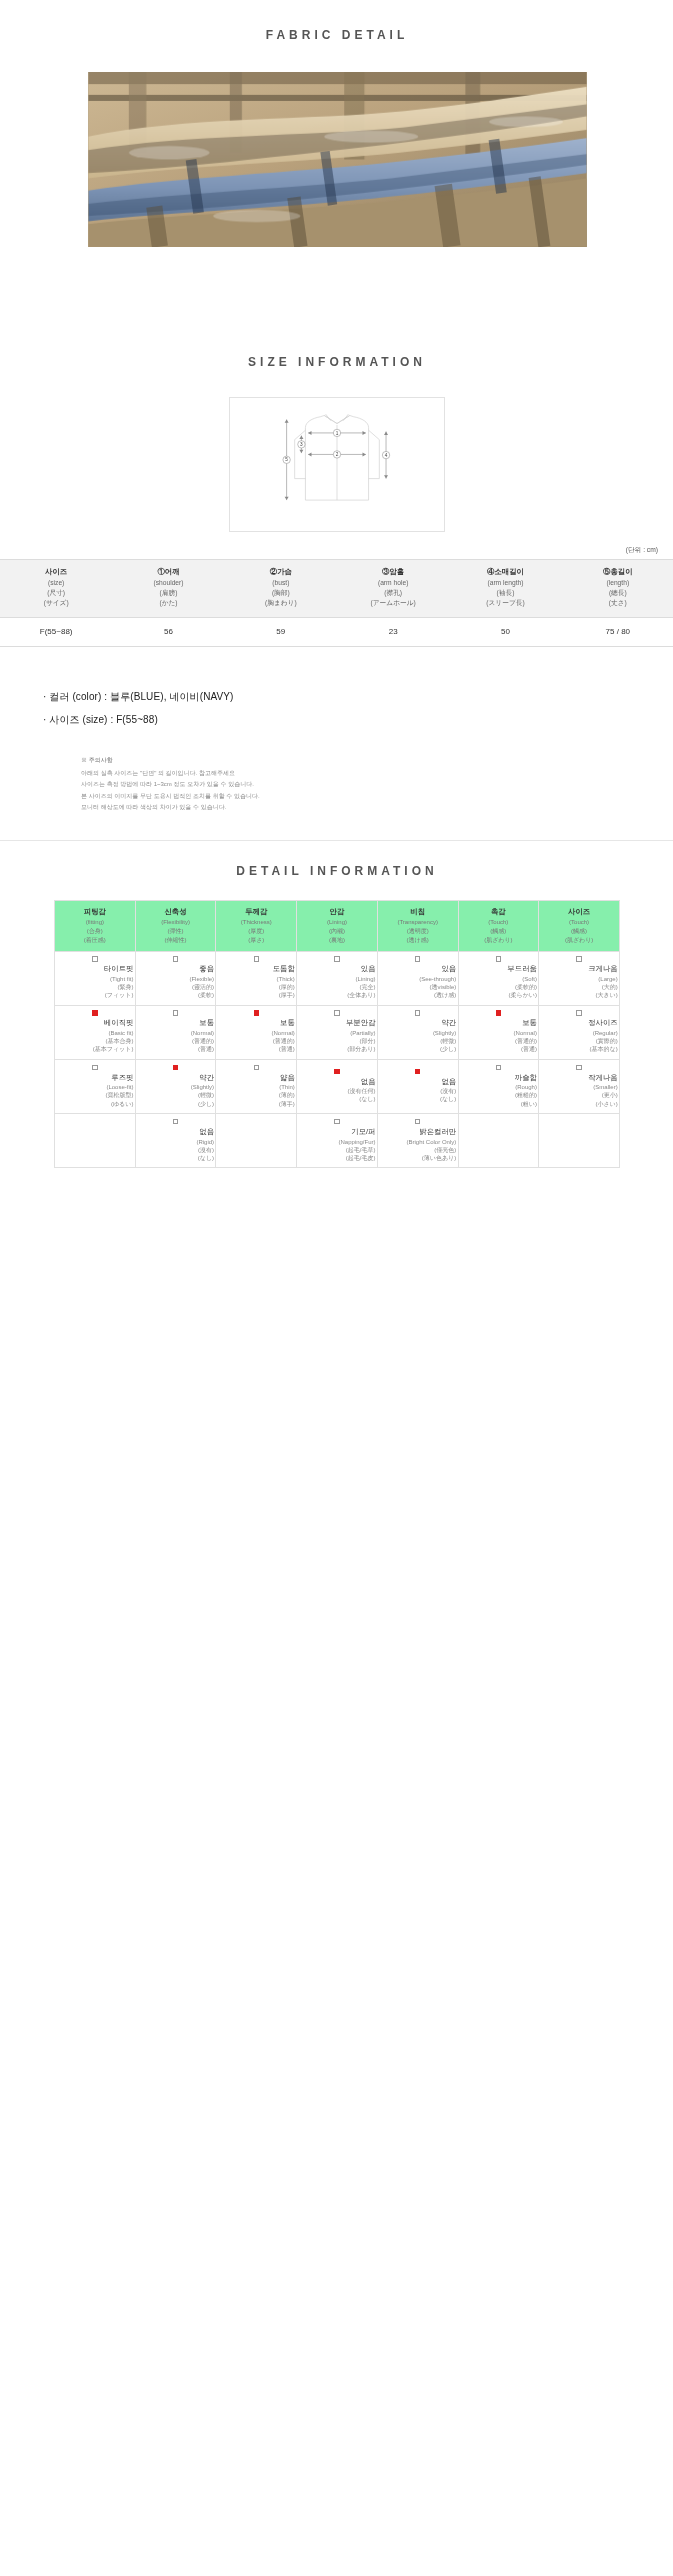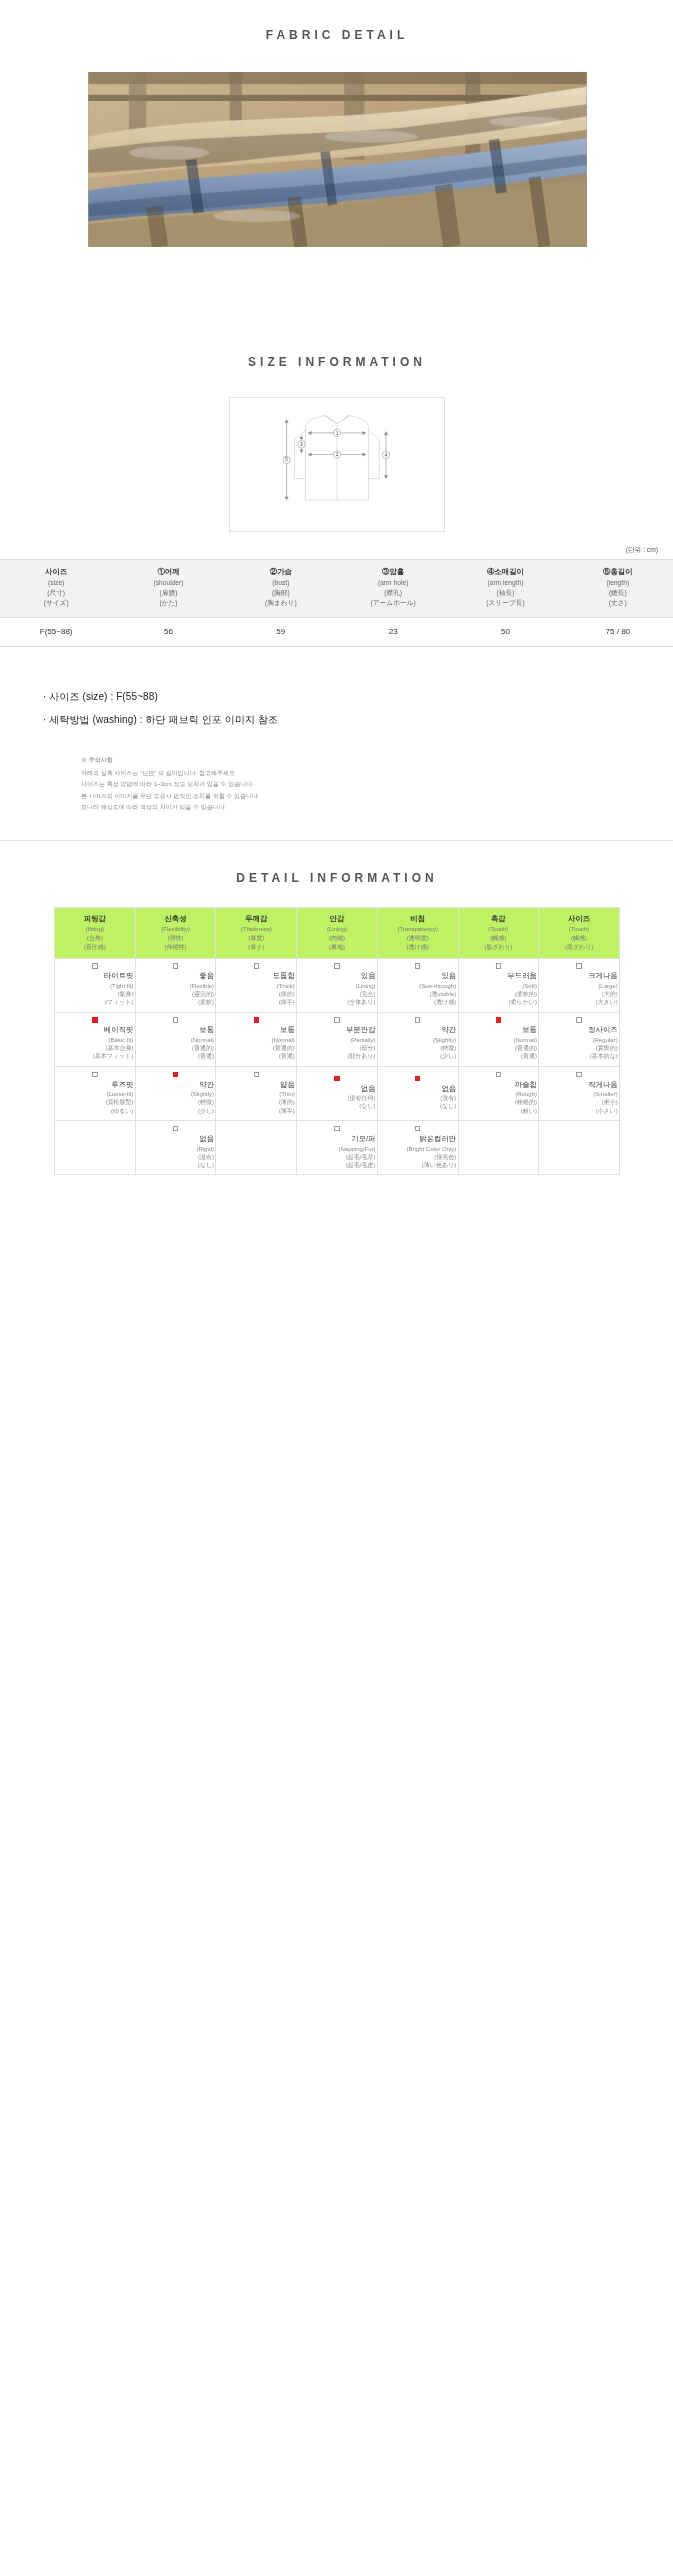--- a/index.html
+++ b/index.html
@@ -108,30 +108,30 @@
   .caution .c-title { color: #666; margin-bottom: 2.7px; }
 
   .hr-line {
     margin: 27px auto 0;
     width: 674px;
     height: 0.7px;
     background: #e6e6e6;
   }
 
   
-  .detail-title { margin-top: 31px; }
+  .detail-title { margin-top: 24px; }
 
   table.detail-table {
     width: 566px;
     margin: 21.6px auto 0;
     border-collapse: collapse;
     table-layout: fixed;
   }
   table.detail-table th {
-    background: #bef264;
+    background: #86efac;
     border: 0.7px solid #e0e0e0;
     font-size: 7.4px;
     font-weight: bold;
     padding: 5.4px 1.3px 6px;
     line-height: 1.5;
     color: #333;
   }
   table.detail-table th .sub {
     display: block;
     font-weight: normal;
@@ -336,22 +336,22 @@
         <td>56</td>
         <td>59</td>
         <td>23</td>
         <td>50</td>
         <td>75 / 80</td>
       </tr>
     </tbody>
   </table>
 
   <div class="info-list">
+    <div>· 컬러 (color) : 블루(BLUE), 네이비(NAVY)</div>
     <div>· 사이즈 (size) : F(55~88)</div>
-    <div>· 세탁방법 (washing) : 하단 패브릭 인포 이미지 참조</div>
   </div>
 
   <div class="caution">
     <div class="c-title">※ 주의사항</div>
     <div>아래의 실측 사이즈는 "단면" 의 길이입니다. 참고해주세요</div>
     <div>사이즈는 측정 방법에 따라 1~3cm 정도 오차가 있을 수 있습니다.</div>
     <div>본 사이즈의 이미지를 무단 도용시 법적인 조치를 취할 수 있습니다.</div>
     <div>모니터 해상도에 따라 색상의 차이가 있을 수 있습니다.</div>
   </div>
 

